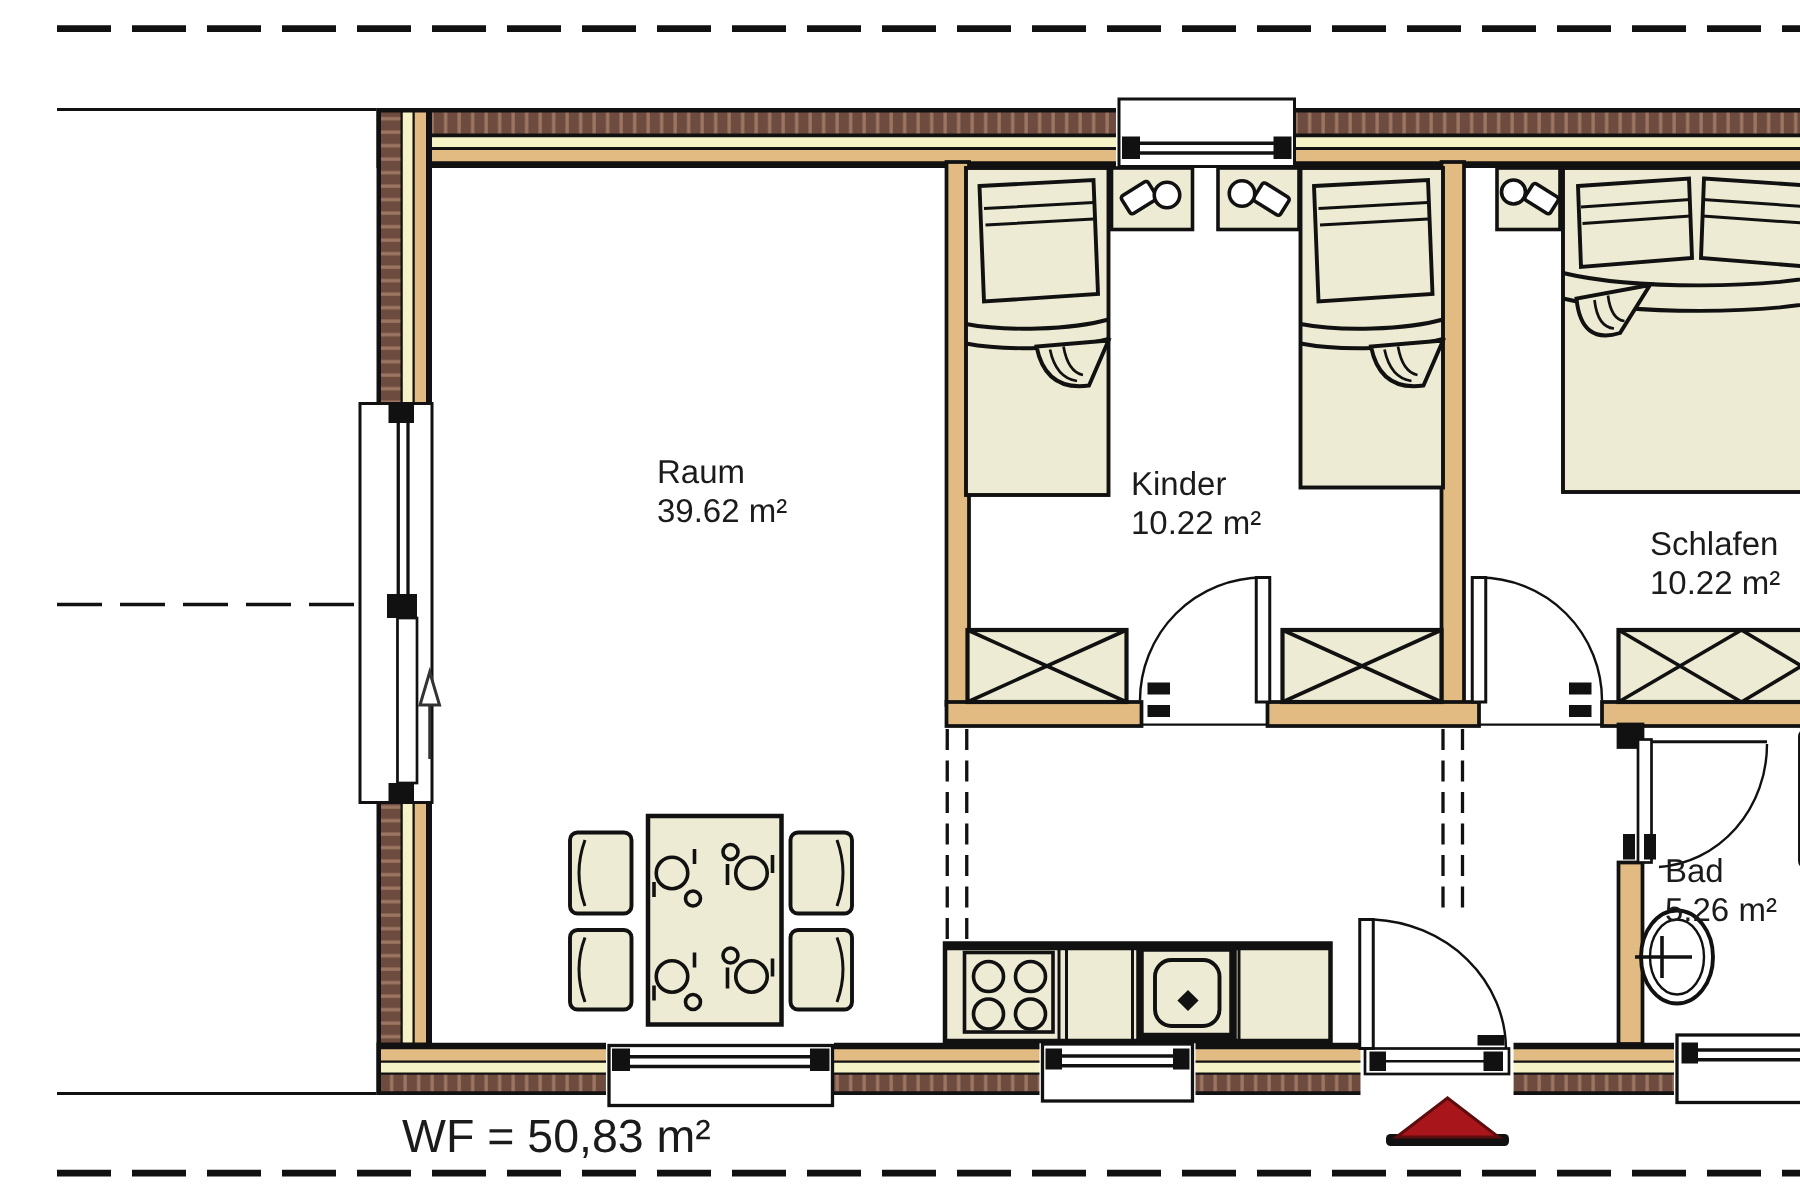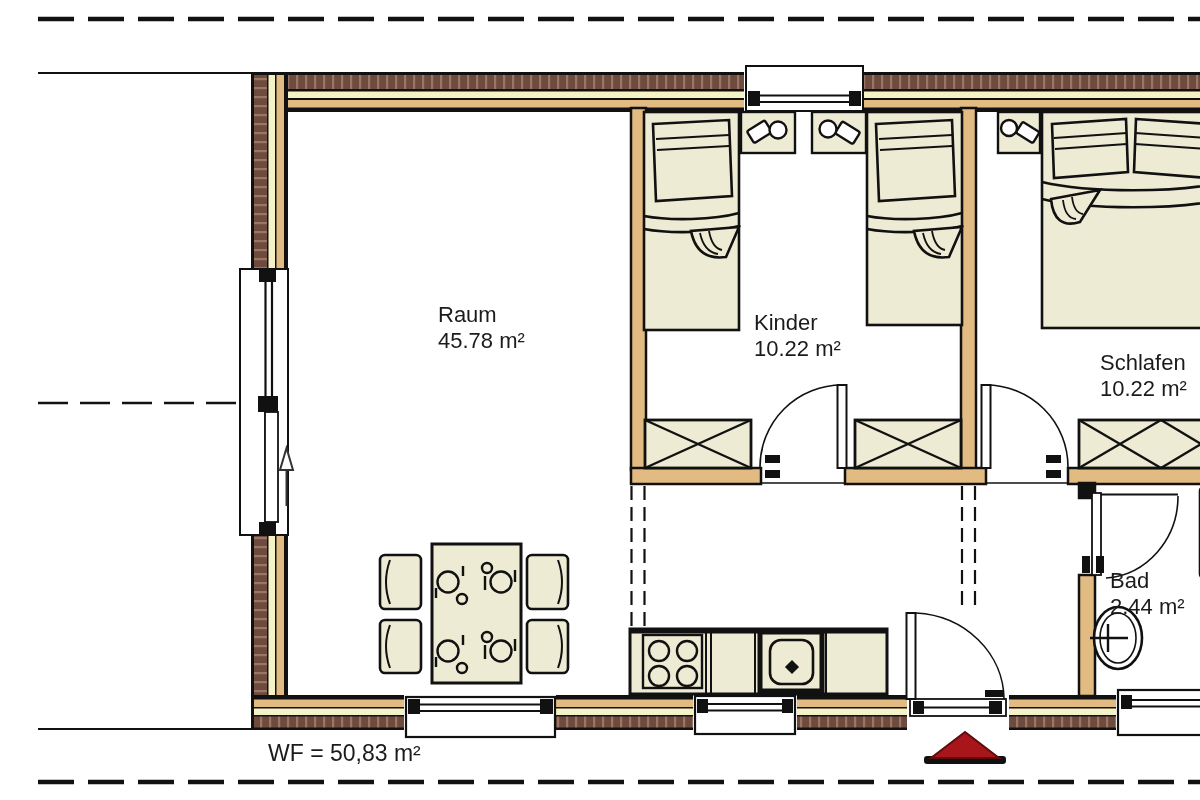--- a/index.html
+++ b/index.html
@@ -11,21 +11,21 @@
     --entrance-marker-red:#A8151B;
     --line:#111111;
     --label:#1b1b1b;
   }
   html,body{margin:0;padding:0;background:#fff;}
   #stage{position:relative;width:1174px;height:800px;background:#ffffff;overflow:hidden;
          font-family:"Liberation Sans", sans-serif;margin-left:38px;}
   #plan-svg{position:absolute;left:0;top:0;}
   .room-label{position:absolute;color:var(--label);font-size:22px;line-height:1.16;white-space:pre;}
   .room-label .area{display:block;}
-  #wf-label{position:absolute;left:230px;top:740px;color:var(--label);font-size:23px;}
+  #wf-label{position:absolute;left:230px;top:740px;color:var(--label);font-size:31px;}
 </style>
 </head>
 <body>
 
 <div id="stage">
 
 <svg id="plan-svg" width="1200" height="800" viewBox="0 0 1200 800">
   <defs>
     <pattern id="brickH" width="9" height="20" patternUnits="userSpaceOnUse">
       <rect width="9" height="20" style="fill:var(--brick)"></rect>
@@ -306,23 +306,23 @@
       <rect x="1170" y="494" width="48" height="76" rx="9" fill="none" stroke-width="5"></rect>
       <line x1="1178" y1="561" x2="1214" y2="510" stroke-width="2.4"></line>
       <line x1="1180" y1="502" x2="1214" y2="548" stroke-width="2.4"></line>
     </g>
     <g>
       <ellipse cx="1201" cy="646" rx="26" ry="19" stroke-width="2.6"></ellipse>
     </g>
   </g>
 </svg>
 
-<span class="room-label" style="left:400px;top:302px"><span>Raum</span><span class="area">45.78 m²</span></span>
+<span class="room-label" style="left:400px;top:302px"><span>Raum</span><span class="area">39.62 m²</span></span>
 
 <span class="room-label" style="left:716px;top:310px"><span>Kinder</span><span class="area">10.22 m²</span></span>
 
 <span class="room-label" style="left:1062px;top:350px"><span>Schlafen</span><span class="area">10.22 m²</span></span>
 
-<span class="room-label" style="left:1072px;top:568px"><span>Bad</span><span class="area">2.44 m²</span></span>
+<span class="room-label" style="left:1072px;top:568px"><span>Bad</span><span class="area">5.26 m²</span></span>
 
 <span id="wf-label">WF = 50,83 m²</span>
 
 </div>
 
 </body></html>

